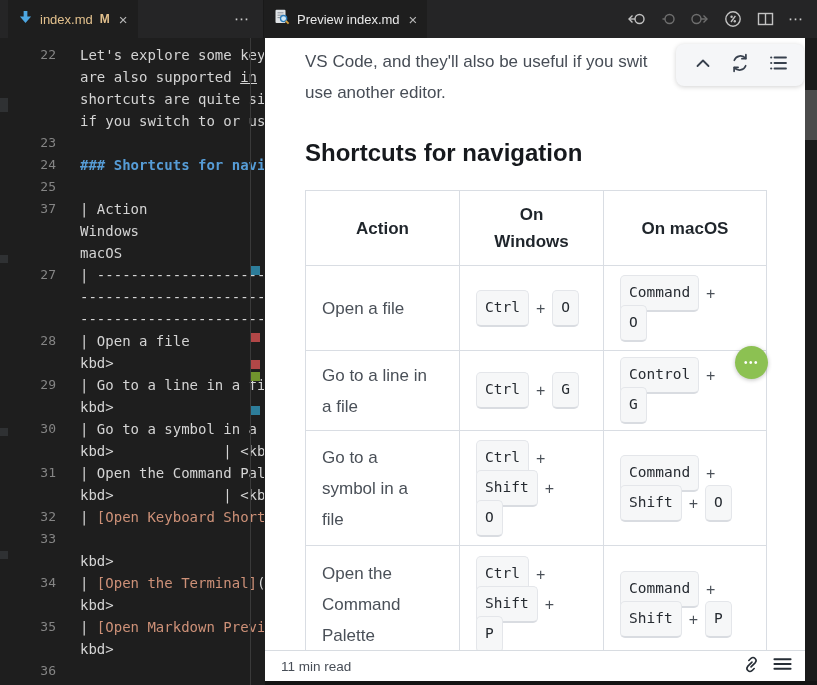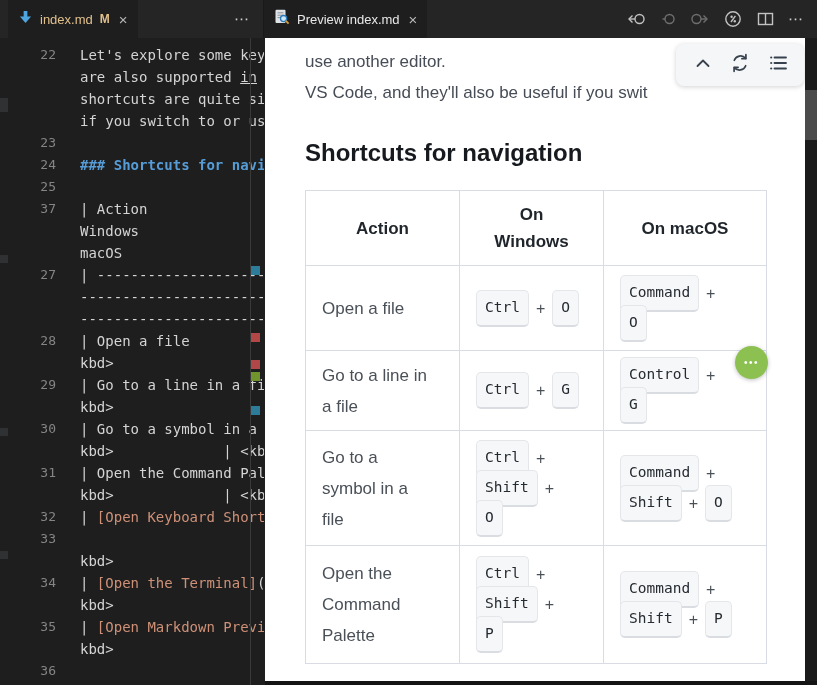--- a/index.html
+++ b/index.html
@@ -182,22 +182,22 @@
         <div class="deco" style="top: 228px; background: rgb(45, 125, 154);"></div>
         <div class="deco" style="top: 295px; background: rgb(177, 71, 71);"></div>
         <div class="deco" style="top: 322px; background: rgb(177, 71, 71);"></div>
         <div class="deco" style="top: 334px; background: rgb(113, 147, 45);"></div>
         <div class="deco" style="top: 368px; background: rgb(45, 125, 154);"></div>
       </div>
   </div>
 
   <div class="preview">
     <div class="para">
+      <div>VS Code, and they'll also be useful if you swit</div>
       <div>use another editor.</div>
-      <div>VS Code, and they'll also be useful if you swit</div>
     </div>
     <div class="h2">Shortcuts for navigation</div>
 
     <table class="tbl">
       <colgroup>
           <col style="width:154px">
           <col style="width:144px">
           <col style="width:163px">
         </colgroup>
       <thead>
@@ -346,20 +346,38 @@
           <circle cx="4.2" cy="16.5" r="1.1" fill="#38414e" stroke="none"></circle>
             <line x1="7.5" y1="16.5" x2="19" y2="16.5"></line>
         </svg>
       </span>
     </div>
 
     <div class="fab">
       <span>•••</span>
     </div>
 
+    <div class="pfooter">
+      <span class="read-time">11 min read</span>
+      <span class="pfooter-icons">
+        <span>
+          <svg width="21" height="21" viewBox="0 0 22 22" fill="none" stroke="#262d35" stroke-width="1.7" stroke-linecap="round">
+            <path d="M10.5 13.5 l4.5 -4.5 a3.2 3.2 0 0 0 -4.5 -4.5 l-2.3 2.3"></path>
+            <path d="M11.5 8.5 l-4.5 4.5 a3.2 3.2 0 0 0 4.5 4.5 l2.3 -2.3"></path>
+          </svg>
+        </span>
+        <span>
+          <svg width="21" height="21" viewBox="0 0 22 22" fill="none" stroke="#262d35" stroke-width="2" stroke-linecap="round">
+            <line x1="2.5" y1="5.5" x2="19.5" y2="5.5"></line>
+              <line x1="2.5" y1="10.5" x2="19.5" y2="10.5"></line>
+              <line x1="2.5" y1="15.5" x2="19.5" y2="15.5"></line>
+          </svg>
+        </span>
+      </span>
+    </div>
   </div>
 
   <div class="scrollstrip">
     <div class="sthumb"></div>
   </div>
   <div class="bottom-strip"></div>
 
 </div>
 
 </body></html>

